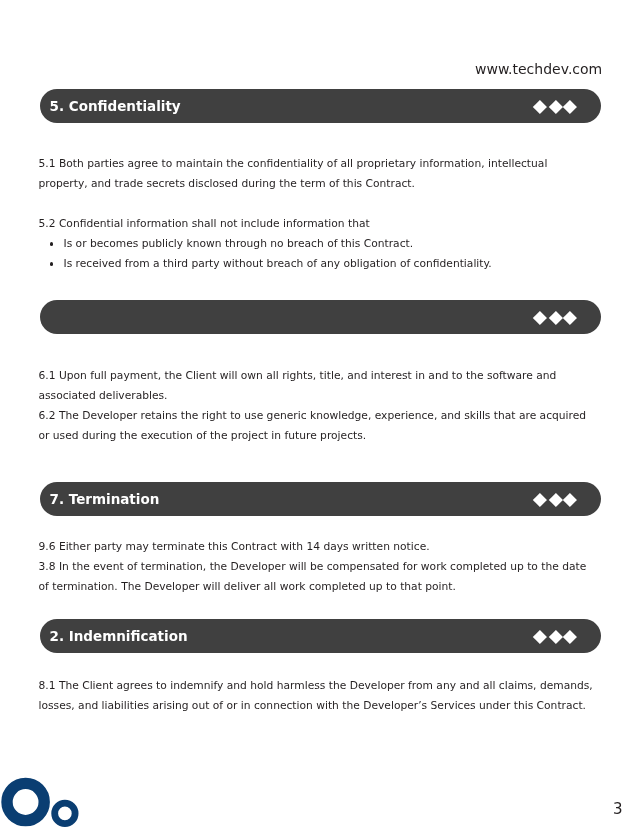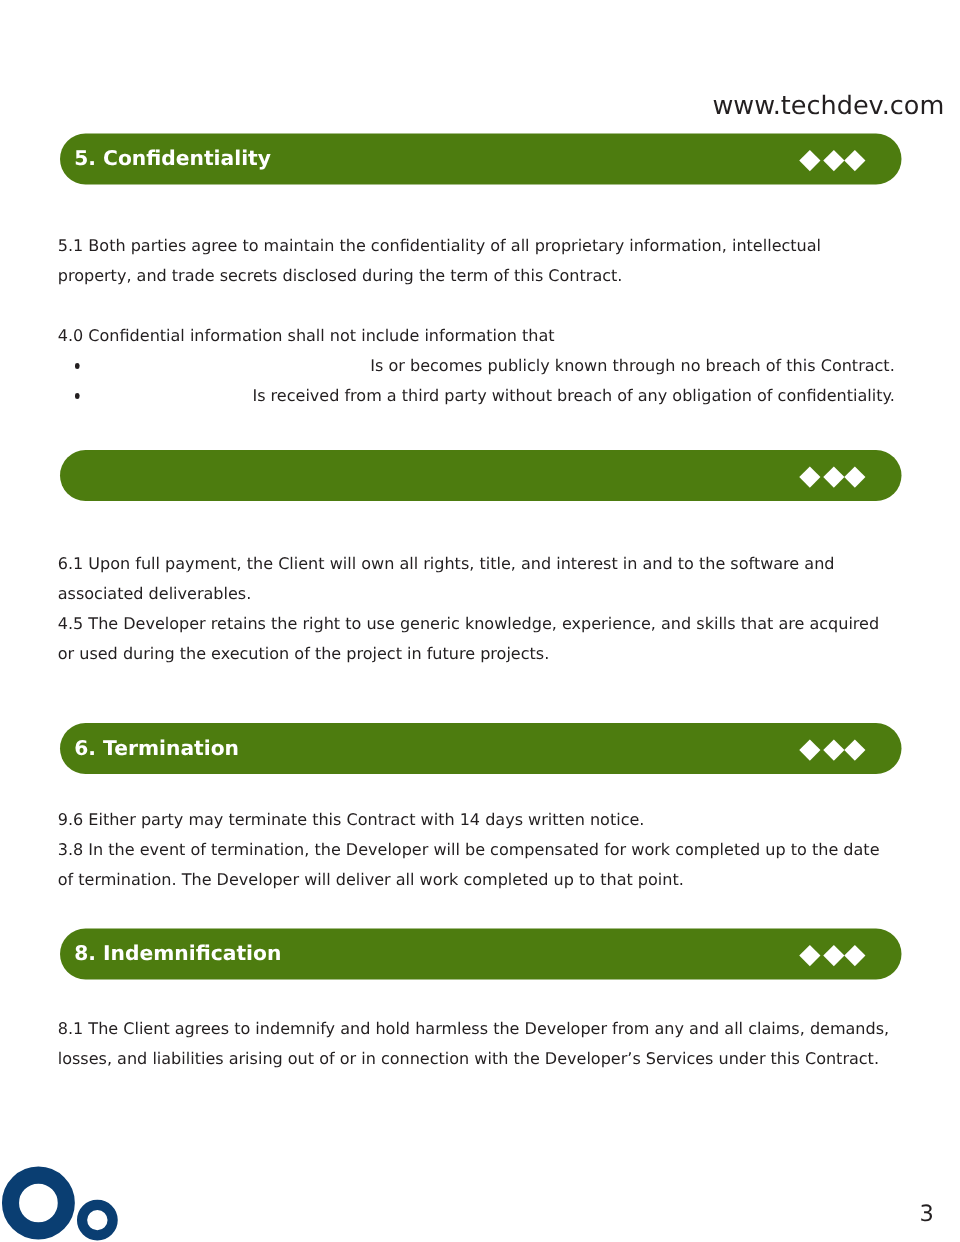--- a/index.html
+++ b/index.html
@@ -5,42 +5,42 @@
   html, body { margin:0; padding:0; }
   body {
     width:640px; height:828px; background:#ffffff; position:relative;
     font-family:"DejaVu Sans", sans-serif; color:#231f20;
     overflow:hidden; -webkit-font-smoothing:antialiased; transform:translateZ(0);
   }
   .page { position:absolute; left:0; top:0; width:640px; height:828px; overflow:hidden; }
 
   .site-url {
     position:absolute; left:475px; top:60.6px;
-    font-size:17px; color:#231f20; white-space:nowrap;
+    font-size:14px; color:#231f20; white-space:nowrap;
   }
 
   .sec-bar {
     position:absolute; left:40px; width:561px; height:34px;
-    background:#4d7c0f; border-radius:17px;text-decoration:underline;
+    background:#404040; border-radius:17px;text-decoration:underline;
   }
   .sec-title {
     position:absolute; left:9.5px; top:0; height:34px; line-height:34px;
     font-size:13.5px; font-weight:bold; color:#ffffff; white-space:nowrap;
   }
   .diamonds { position:absolute; left:492.3px; top:11.4px; width:43.3px; height:13.2px; }
   .dia { position:absolute; width:9.8px; height:9.8px; background:#ffffff;
          transform:rotate(45deg); top:1.6px; }
 
   .body-text {
     position:absolute; left:38.5px; width:558px;
     font-size:10.7px; line-height:20px; color:#231f20;
   }
   .body-text p { margin:0; }
   .para-gap { height:20px; }
-  .body-text ul { margin:0; padding:0; list-style:none;text-align:right; }
+  .body-text ul { margin:0; padding:0; list-style:none; }
   .body-text li { margin:0; position:relative; padding-left:25px; }
   .body-text li::before { content:""; position:absolute; left:11.0px; top:7.9px;
       width:3.8px; height:3.8px; border-radius:50%; background:#231f20; }
 
   .pagenum { position:absolute; left:613px; top:799.5px; font-size:15px; color:#231f20; }
   .logo { position:absolute; left:0px; top:768px; }
 </style>
 </head>
 <body>
 
@@ -52,54 +52,54 @@
     <div class="sec-title">5. Confidentiality</div>
     <div class="diamonds">
       <div class="dia" style="left:2.3px"></div>
       <div class="dia" style="left:19.2px"></div>
       <div class="dia" style="left:32.5px"></div>
     </div>
   </div>
   <div class="body-text" style="top:154.1px">
     <p>5.1 Both parties agree to maintain the confidentiality of all proprietary information, intellectual property, and trade secrets disclosed during the term of this Contract.</p>
     <div class="para-gap"></div>
-    <p>4.0 Confidential information shall not include information that</p>
+    <p>5.2 Confidential information shall not include information that</p>
     <ul>
       <li>Is or becomes publicly known through no breach of this Contract.</li>
       <li>Is received from a third party without breach of any obligation of confidentiality.</li>
     </ul>
   </div>
 
   <div class="sec-bar" style="top:300.4px">
     <div class="diamonds">
       <div class="dia" style="left:2.3px"></div>
       <div class="dia" style="left:19.2px"></div>
       <div class="dia" style="left:32.5px"></div>
     </div>
   </div>
   <div class="body-text" style="top:366.0px">
     <p>6.1 Upon full payment, the Client will own all rights, title, and interest in and to the software and associated deliverables.</p>
-    <p>4.5 The Developer retains the right to use generic knowledge, experience, and skills that are acquired or used during the execution of the project in future projects.</p>
+    <p>6.2 The Developer retains the right to use generic knowledge, experience, and skills that are acquired or used during the execution of the project in future projects.</p>
   </div>
 
   <div class="sec-bar" style="top:481.9px">
-    <div class="sec-title">6. Termination</div>
+    <div class="sec-title">7. Termination</div>
     <div class="diamonds">
       <div class="dia" style="left:2.3px"></div>
       <div class="dia" style="left:19.2px"></div>
       <div class="dia" style="left:32.5px"></div>
     </div>
   </div>
   <div class="body-text" style="top:536.5px">
     <p>9.6 Either party may terminate this Contract with 14 days written notice.</p>
     <p>3.8 In the event of termination, the Developer will be compensated for work completed up to the date of termination. The Developer will deliver all work completed up to that point.</p>
   </div>
 
   <div class="sec-bar" style="top:619.2px">
-    <div class="sec-title">8. Indemnification</div>
+    <div class="sec-title">2. Indemnification</div>
     <div class="diamonds">
       <div class="dia" style="left:2.3px"></div>
       <div class="dia" style="left:19.2px"></div>
       <div class="dia" style="left:32.5px"></div>
     </div>
   </div>
   <div class="body-text" style="top:675.8px">
     <p>8.1 The Client agrees to indemnify and hold harmless the Developer from any and all claims, demands, losses, and liabilities arising out of or in connection with the Developer’s Services under this Contract.</p>
   </div>
 

